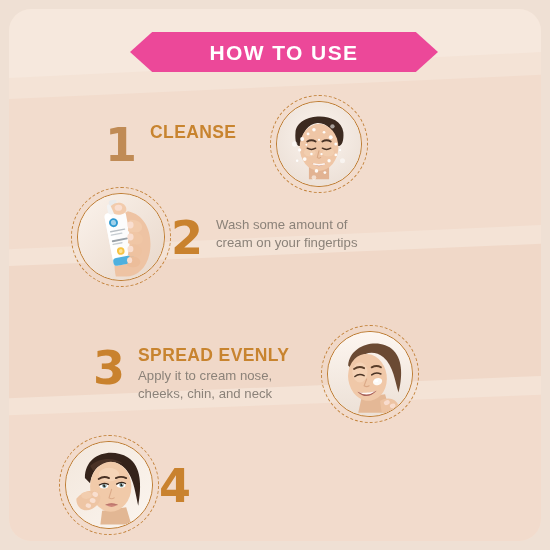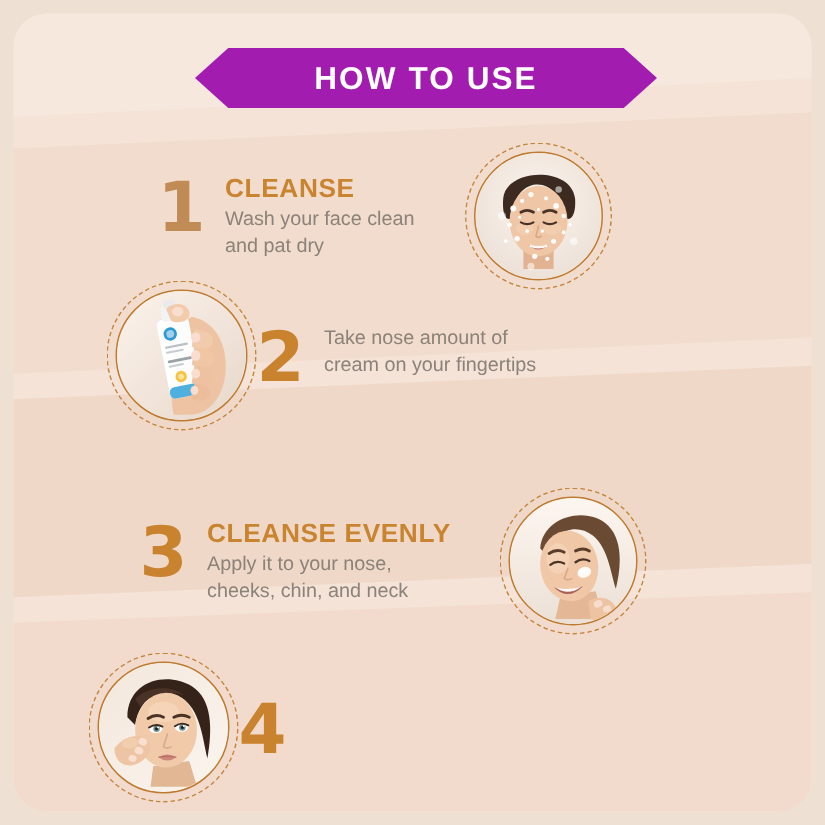--- a/index.html
+++ b/index.html
@@ -77,21 +77,21 @@
     height: 42px;
     display: flex;
     align-items: center;
     justify-content: center;
     z-index: 6;
   }
   .ribbon {
     position: relative;
     width: 308px;
     height: 40px;
-    background: #a21caf;
+    background: #ec4899;
     display: flex;
     align-items: center;
     justify-content: center;
     clip-path: polygon(
       0% 50%, 7.2% 0%, 92.8% 0%, 100% 50%, 92.8% 100%, 7.2% 100%
     );
     margin-top: 20px;
   }
   .ribbon-title {
     color: #ffffff;
@@ -201,22 +201,20 @@
       <div class="ribbon">
         <span class="ribbon-title">HOW TO USE</span>
       </div>
     </div>
 
     <div class="step step-left" id="step-1">
       <div class="step-text">
         <div class="step-num" style="color:#c08b55">1</div>
         <div class="step-copy">
           <p class="step-head">CLEANSE</p>
-          <p class="step-body">Wash your face clean
-and pat dry</p>
         </div>
       </div>
       <div class="medallion m1">
         <div class="medallion-inner">
           <div class="photo">
             <svg viewBox="0 0 100 100" preserveAspectRatio="xMidYMid slice">
               <defs>
                 <radialGradient id="bg1" cx="50%" cy="40%" r="75%">
                   <stop offset="0%" stop-color="#fbf4ee"></stop>
                   <stop offset="100%" stop-color="#e9dcd2"></stop>
@@ -273,21 +271,21 @@
             </svg>
           </div>
         </div>
       </div>
     </div>
 
     <div class="step step-right" id="step-2">
       <div class="step-text">
         <div class="step-num" style="color:#c9822e">2</div>
         <div class="step-copy">
-          <p class="step-body">Take nose amount of
+          <p class="step-body">Wash some amount of
 cream on your fingertips</p>
         </div>
       </div>
       <div class="medallion m2">
         <div class="medallion-inner">
           <div class="photo">
             <svg viewBox="0 0 100 100" preserveAspectRatio="xMidYMid slice">
               <defs>
                 <linearGradient id="bg2" x1="0" y1="0" x2="1" y2="1">
                   <stop offset="0%" stop-color="#fbf3ec"></stop>
@@ -334,22 +332,22 @@
             </svg>
           </div>
         </div>
       </div>
     </div>
 
     <div class="step step-left" id="step-3">
       <div class="step-text">
         <div class="step-num" style="color:#c9822e">3</div>
         <div class="step-copy">
-          <p class="step-head">CLEANSE EVENLY</p>
-          <p class="step-body">Apply it to your nose,
+          <p class="step-head">SPREAD EVENLY</p>
+          <p class="step-body">Apply it to cream nose,
 cheeks, chin, and neck</p>
         </div>
       </div>
       <div class="medallion m3">
         <div class="medallion-inner">
           <div class="photo">
             <svg viewBox="0 0 100 100" preserveAspectRatio="xMidYMid slice">
               <defs>
                 <linearGradient id="bg3" x1="0" y1="0" x2="0" y2="1">
                   <stop offset="0%" stop-color="#fdf6f0"></stop>

